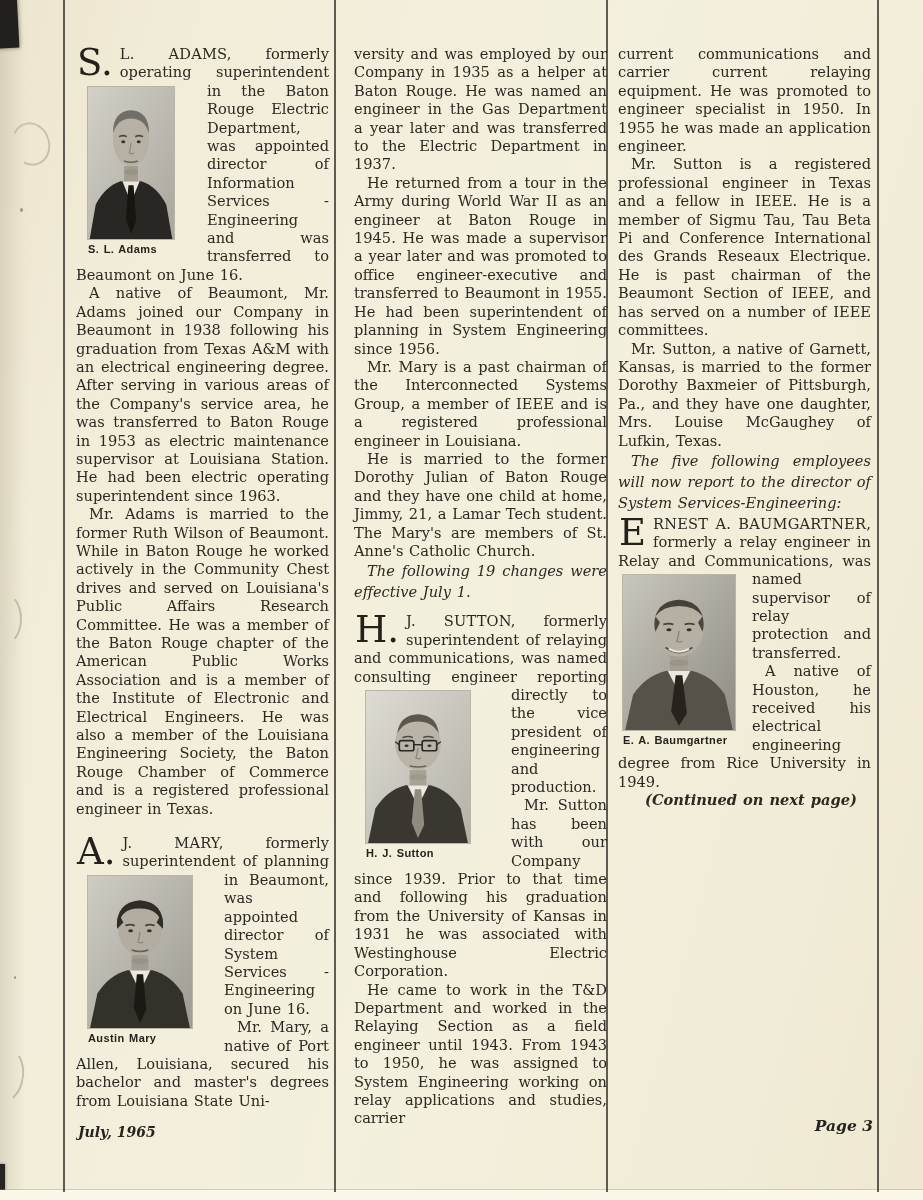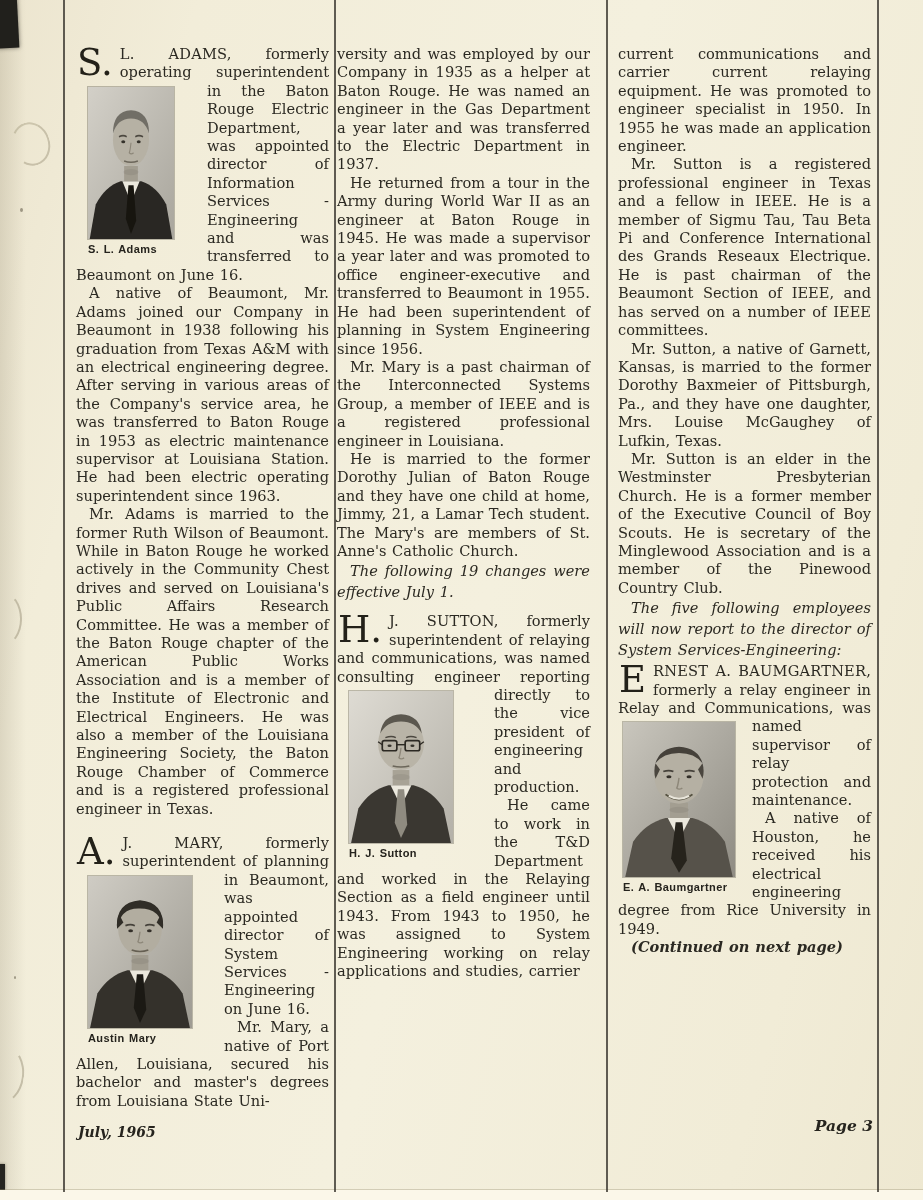--- a/index.html
+++ b/index.html
@@ -25,29 +25,29 @@
     border-color:transparent rgba(150,143,118,.48) transparent transparent; }
   .curl-c { left:-18px; top:1046px; width:38px; height:54px;
     border-color:transparent rgba(150,143,118,.48) transparent transparent; transform:rotate(8deg); }
   .speck { position:absolute; background:rgba(95,88,70,.55); border-radius:50%; }
   
   .vrule { position:absolute; top:0; width:2px; height:1192px; background:rgba(62,59,51,.82); }
   .vr1 { left:63px; } .vr2 { left:334px; } .vr3 { left:606px; } .vr4 { left:877px; }
   
   .col { position:absolute; top:45px; width:253px; text-align:justify;
     font-size:14.6px; line-height:18.4px; word-spacing:1px; }
-  .col-1 { left:76px; } .col-2 { left:337px; } .col-3 { left:618px; }
+  .col-1 { left:76px; } .col-2 { left:354px; } .col-3 { left:618px; }
   .col p { margin:0; text-indent:13px; }
   .col p.p-lead, .col p.p-cont { text-indent:0; }
   .article { margin-top:16px; }
   .article-first { margin-top:0; }
   .dropcap { float:left; font-size:37px; line-height:30px; padding:3px 7px 0 1px; color:#232119; }
   .lead { font-weight:normal; letter-spacing:.2px; }
   .notice { font-style:italic; line-height:21px; margin:10px 0 8px; text-indent:11px; }
-  .continued { font-style:italic; font-weight:bold; text-align:left; text-indent:0; margin-top:8px; }
+  .continued { font-style:italic; font-weight:bold; text-align:center; text-indent:0; margin-top:8px; }
   
   .photo-fig { float:left; clear:left; margin:5px 17px 3px 12px; }
   .fig-baum { margin-left:5px; }
   .photo-frame { display:block; box-shadow:0 0 0 1px rgba(80,76,66,.35); }
   .photo-fig svg { display:block; }
   .caption { margin-top:5px; text-align:center; font-family:"Liberation Sans", sans-serif;
     font-weight:bold; font-size:11px; letter-spacing:.4px; color:#25231d; white-space:nowrap; }
   
   .footer-date { position:absolute; left:78px; top:1124px; font-style:italic; font-weight:bold; font-size:14px; color:#26241e; }
   .footer-page { position:absolute; right:50px; top:1116px; font-style:italic; font-weight:bold; font-size:15.5px; color:#26241e; }
@@ -181,29 +181,29 @@
             <ellipse cx="39" cy="54" rx="2" ry="1.3" fill="#35322b"></ellipse>
             <ellipse cx="61" cy="54" rx="2" ry="1.3" fill="#35322b"></ellipse>
             <path d="M50 56 Q49 64 48 66 Q50 68 53 66" stroke="#8d8779" stroke-width="1.3" fill="none"></path>
             <path d="M42 74 Q50 76 58 74" stroke="#6b665a" stroke-width="1.6" fill="none"></path>
             <ellipse cx="50" cy="85" rx="9" ry="3" fill="rgba(0,0,0,.06)"></ellipse>
           </svg>
           <span class="caption">H. J. Sutton</span>
         </span>
         <span>to the vice president of engineering and production.</span>
       </p>
+      <p>Mr. Sutton has been with our Company since 1939. Prior to that time and following his graduation from the University of Kansas in 1931 he was associated with Westinghouse Electric Corporation.</p>
       <p>He came to work in the T&amp;D Department and worked in the Relaying Section as a field engineer until 1943. From 1943 to 1950, he was assigned to System Engineering working on relay applications and studies, carrier</p>
     </div>
   </div>
 
   <div class="col col-3">
     <p class="p-cont">current communications and carrier current relaying equipment. He was promoted to engineer specialist in 1950. In 1955 he was made an application engineer.</p>
     <p>Mr. Sutton is a registered professional engineer in Texas and a fellow in IEEE. He is a member of Sigmu Tau, Tau Beta Pi and Conference International des Grands Reseaux Electrique. He is past chairman of the Beaumont Section of IEEE, and has served on a number of IEEE committees.</p>
     <p>Mr. Sutton, a native of Garnett, Kansas, is married to the former Dorothy Baxmeier of Pittsburgh, Pa., and they have one daughter, Mrs. Louise McGaughey of Lufkin, Texas.</p>
-    <p>Mr. Sutton is an elder in the Westminster Presbyterian Church. He is a former member of the Executive Council of Boy Scouts. He is secretary of the Minglewood Association and is a member of the Pinewood Country Club.</p>
     <p class="notice">The five following employees will now report to the director of System Services-Engineering:</p>
 
     <div class="article" style="margin-top:2px">
       <p class="p-lead">
         <span class="dropcap">E</span><span class="lead">RNEST A. BAUMGARTNER,</span>
         <span>formerly a relay engineer in Relay and Communications,</span>
         <span class="photo-fig fig-baum" style="width:112px">
           <svg class="photo-frame" width="112" height="155" viewBox="0 0 100 150" preserveAspectRatio="none">
             <defs>
                 <linearGradient id="gB" x1="0" y1="0" x2="1" y2="1">
@@ -224,21 +224,21 @@
             <path d="M55 48 Q59 46 64 48" stroke="#45413a" stroke-width="1.6" fill="none"></path>
             <ellipse cx="41" cy="53" rx="2.3" ry="1.5" fill="#332f29"></ellipse>
             <ellipse cx="59" cy="53" rx="2.3" ry="1.5" fill="#332f29"></ellipse>
             <path d="M50 54 Q49 62 48 64 Q50 66 53 64" stroke="#8d8779" stroke-width="1.3" fill="none"></path>
             <path d="M38 70 Q50 80 62 70" stroke="#54503f" stroke-width="1.7" fill="none"></path>
             <path d="M41 71.5 Q50 77 59 71.5" stroke="#e9e6db" stroke-width="2" fill="none"></path>
             <ellipse cx="50" cy="85" rx="9" ry="3" fill="rgba(0,0,0,.06)"></ellipse>
           </svg>
           <span class="caption">E. A. Baumgartner</span>
         </span>
-        <span>was named supervisor of relay protection and maintenance.</span>
+        <span>was named supervisor of relay protection and transferred.</span>
       </p>
       <p>A native of Houston, he received his electrical engineering degree from Rice University in 1949.</p>
     </div>
     <p class="continued">(Continued on next page)</p>
   </div>
 
   <div class="footer-date">July, 1965</div>
   <div class="footer-page">Page 3</div>
 </div>
 

